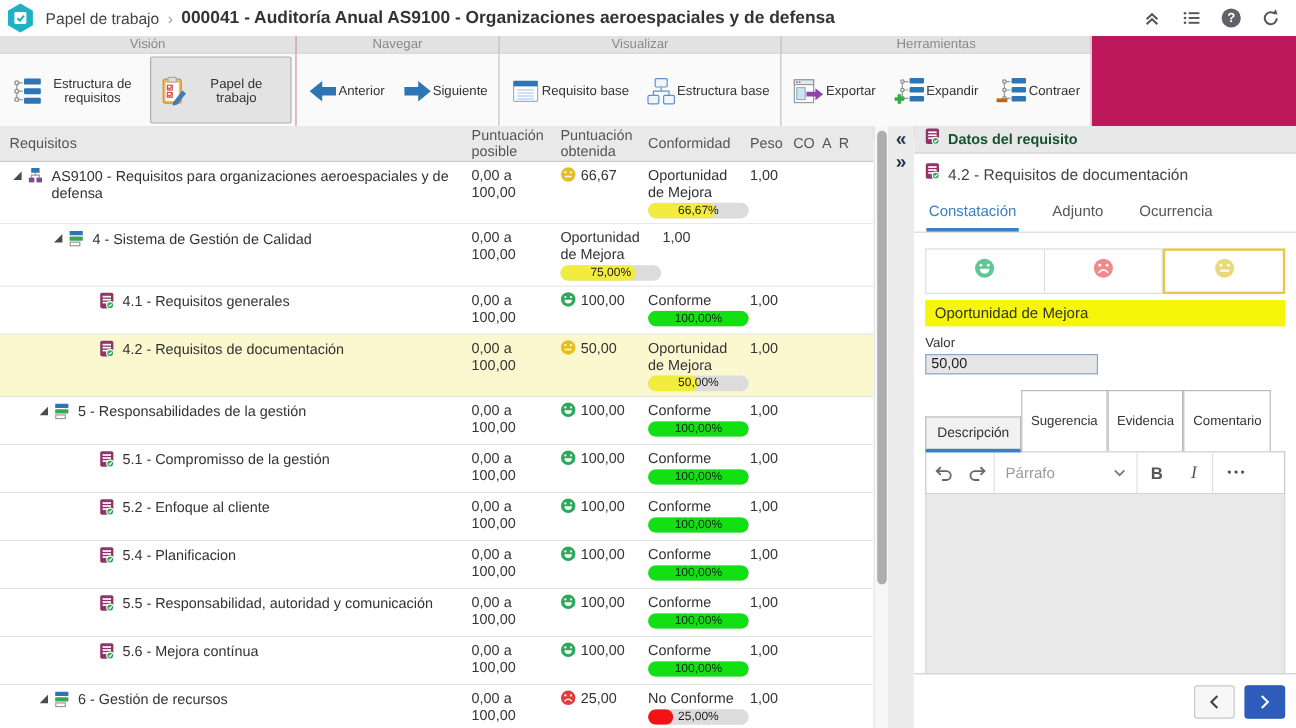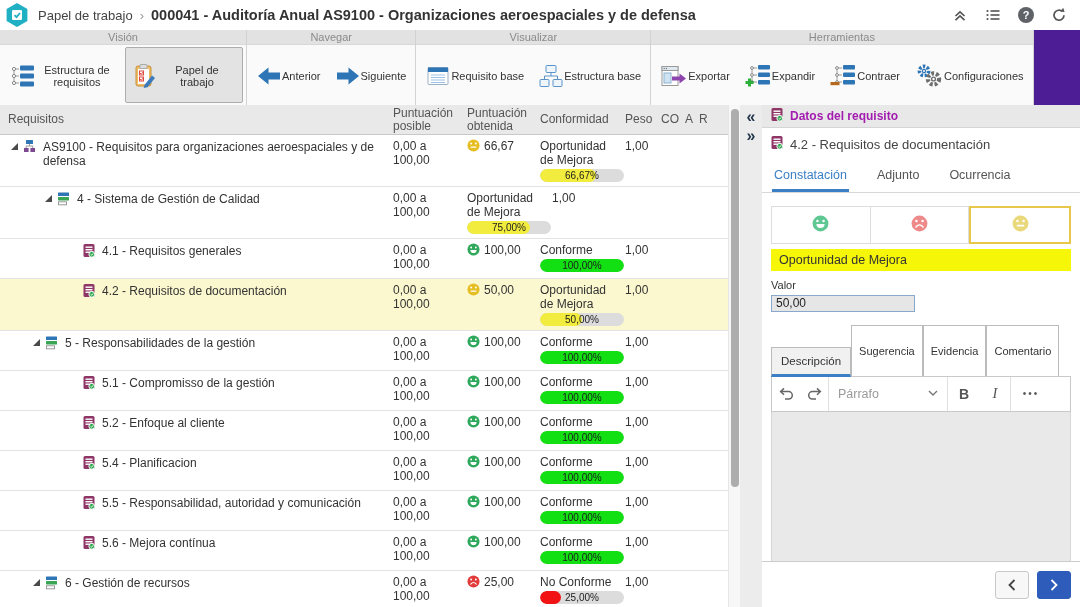--- a/index.html
+++ b/index.html
@@ -13,21 +13,21 @@
   .appicon { margin-left:4px; width:26px; height:26px; }
   .crumb { margin-left:8px; font-size:13px; color:#444; white-space:nowrap; }
   .crumb-sep { margin:0 7px; color:#999; font-size:13px; }
   .doc-title { font-size:14.5px; font-weight:bold; color:#333; white-space:nowrap; }
   .top-actions { margin-left:auto; margin-right:12px; display:flex; align-items:center; gap:15px; }
   .top-actions .tbtn { width:18px; height:18px; display:flex; align-items:center; justify-content:center; cursor:pointer; }
   .help-circle { width:16px; height:16px; border-radius:50%; background:#5f6368; color:#fff;
                  font-size:11px; font-weight:bold; display:flex; align-items:center; justify-content:center; }
 
   
-  .ribbon { position:absolute; left:0; top:30px; width:1080px; height:86px; background:#4c1d95; display:flex; }
+  .ribbon { position:absolute; left:0; top:30px; width:1080px; height:86px; background:#be185d; display:flex; }
   .rgroup { height:75px; border-right:1px solid #d2d2d2; display:flex; flex-direction:column; }
   .rgroup-label { height:15px; background:#e2e2e2; border-bottom:1px solid #d8d8d8; color:#8a8a8a;
                   font-size:11px; text-align:center; line-height:15px; }
   .rgroup-body { flex:1; background:#fafafa; display:flex; align-items:stretch; justify-content:center;
                  padding:2px 3px; gap:2px; }
   .rbtn { display:flex; align-items:center; justify-content:flex-start;
           padding:3px 5px 2px; border:1px solid transparent; border-radius:2px; cursor:pointer; min-width:48px; }
   .rbtn.selected { background:#e3e3e3; border-color:#adadad; }
   .rbtn .ricon { height:27px; display:flex; align-items:center; justify-content:center; }
   .rbtn .rlabel { font-size:11px; color:#333; text-align:center; line-height:12px; max-width:80px; }
@@ -54,21 +54,21 @@
   .vscroll { position:absolute; left:728px; top:105px; width:12px; height:502px; background:#f7f7f7; border-left:1px solid #e6e6e6; }
   .vthumb { position:absolute; left:2px; top:4px; width:8px; height:378px; background:#adadad; border-radius:4px; }
   .collapse-strip { position:absolute; left:740px; top:105px; width:22px; height:502px; background:#ececec;
                     display:flex; flex-direction:column; align-items:center; padding-top:2px; }
   .strip-btn { font-size:16px; font-weight:bold; color:#24364a; line-height:19px; cursor:pointer; }
 
   
   .panel { position:absolute; left:762px; top:105px; width:318px; height:502px; background:#fff; }
   .panel-header { height:23px; background:#e8e8e8; border-bottom:1px solid #d5d5d5; display:flex; align-items:center;
                   padding-left:8px; gap:6px; }
-  .panel-header .ph-label { font-size:12px; font-weight:bold; color:#a21caf; }
+  .panel-header .ph-label { font-size:12px; font-weight:bold; color:#14532d; }
   .req-title { display:flex; align-items:center; gap:6px; padding:7px 8px 4px; }
   .req-title .rt-label { font-size:13px; color:#444; }
   .ptabs { display:flex; gap:26px; padding:6px 4px 0 10px; border-bottom:1px solid #d8d8d8; }
   .ptab { font-size:12.5px; color:#555; padding:4px 2px 7px; border-bottom:3px solid transparent; cursor:pointer; }
   .ptab.active { color:#3b7fc4; border-bottom-color:#3b7fc4; }
   .faces-row { display:flex; margin:13px 9px 0; }
   .face-cell { flex:1; height:38px; background:#fff; border:1px solid #ddd; border-left:none;
                display:flex; align-items:center; justify-content:center; cursor:pointer; }
   .face-cell:first-child { border-left:1px solid #ddd; }
   .face-cell.selected { border:2px solid #e8c84a; }
@@ -269,33 +269,20 @@
                 <circle cx="8" cy="12" r="1.4" fill="#fff" stroke="#888"></circle>
                 <circle cx="8" cy="19" r="1.4" fill="#fff" stroke="#888"></circle>
                 <rect x="14" y="2" width="12" height="4.5" rx="1" fill="#2e75b6"></rect>
                 <rect x="14" y="9.5" width="12" height="4.5" rx="1" fill="#2e75b6"></rect>
                 <rect x="14" y="17" width="12" height="4.5" rx="1" fill="#2e75b6"></rect>
                 <rect x="1.5" y="19" width="9" height="3.2" fill="#b4691e"></rect>
               </svg>
             </span>
             <span class="rlabel">Contraer</span>
           </div>
-          <div class="rbtn">
-            <span class="ricon">
-              <svg width="30" height="26" viewBox="0 0 30 26">
-                <circle cx="10" cy="8" r="4.6" fill="none" stroke="#2e75b6" stroke-width="3.6" stroke-dasharray="2.4 1.6"></circle>
-                <circle cx="10" cy="8" r="2.2" fill="#2e75b6"></circle>
-                <circle cx="10" cy="8" r="1" fill="#fff"></circle>
-                <circle cx="19.5" cy="16" r="5.6" fill="none" stroke="#6e6e6e" stroke-width="4.2" stroke-dasharray="2.8 1.9"></circle>
-                <circle cx="19.5" cy="16" r="2.6" fill="#6e6e6e"></circle>
-                <circle cx="19.5" cy="16" r="1.2" fill="#fff"></circle>
-              </svg>
-            </span>
-            <span class="rlabel">Configuraciones</span>
-          </div>
         </div>
       </div>
     </div>
 
   <div class="table-wrap">
     <div class="thead">
         <div class="th" style="width: 388px; flex: 0 0 auto; padding-left: 8px;">Requisitos</div>
         <div class="th" style="width: 74px; flex: 0 0 auto;">Puntuación posible</div>
         <div class="th" style="width: 73px; flex: 0 0 auto;">Puntuación obtenida</div>
         <div class="th" style="width: 85px; flex: 0 0 auto;">Conformidad</div>

